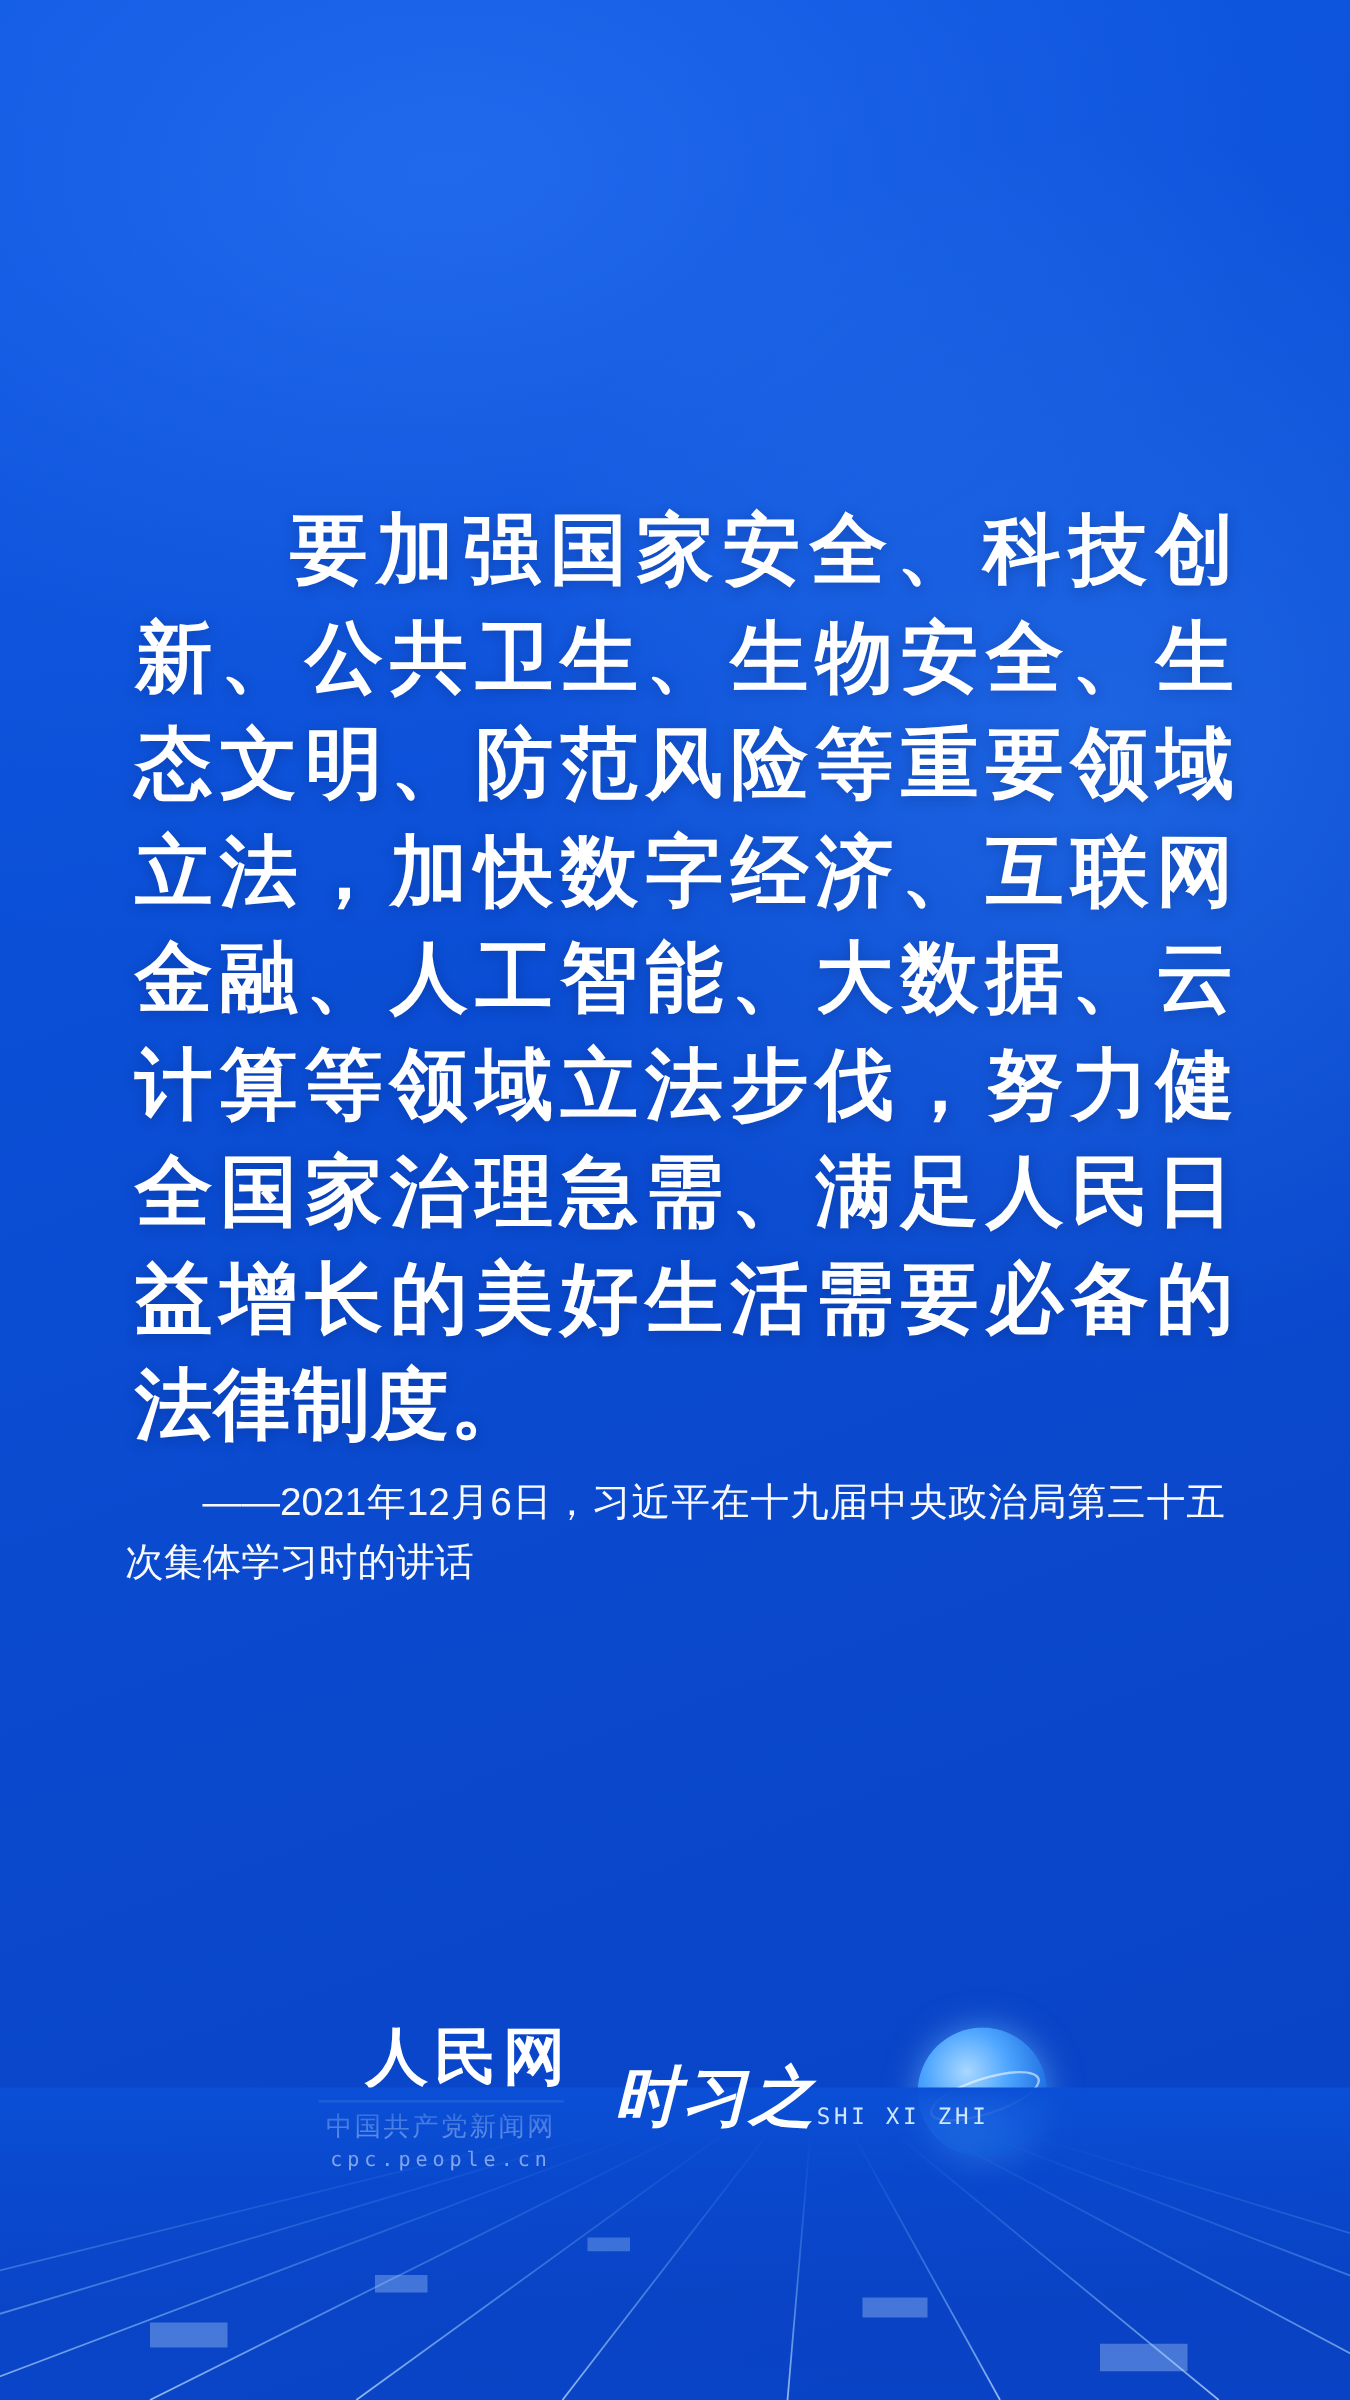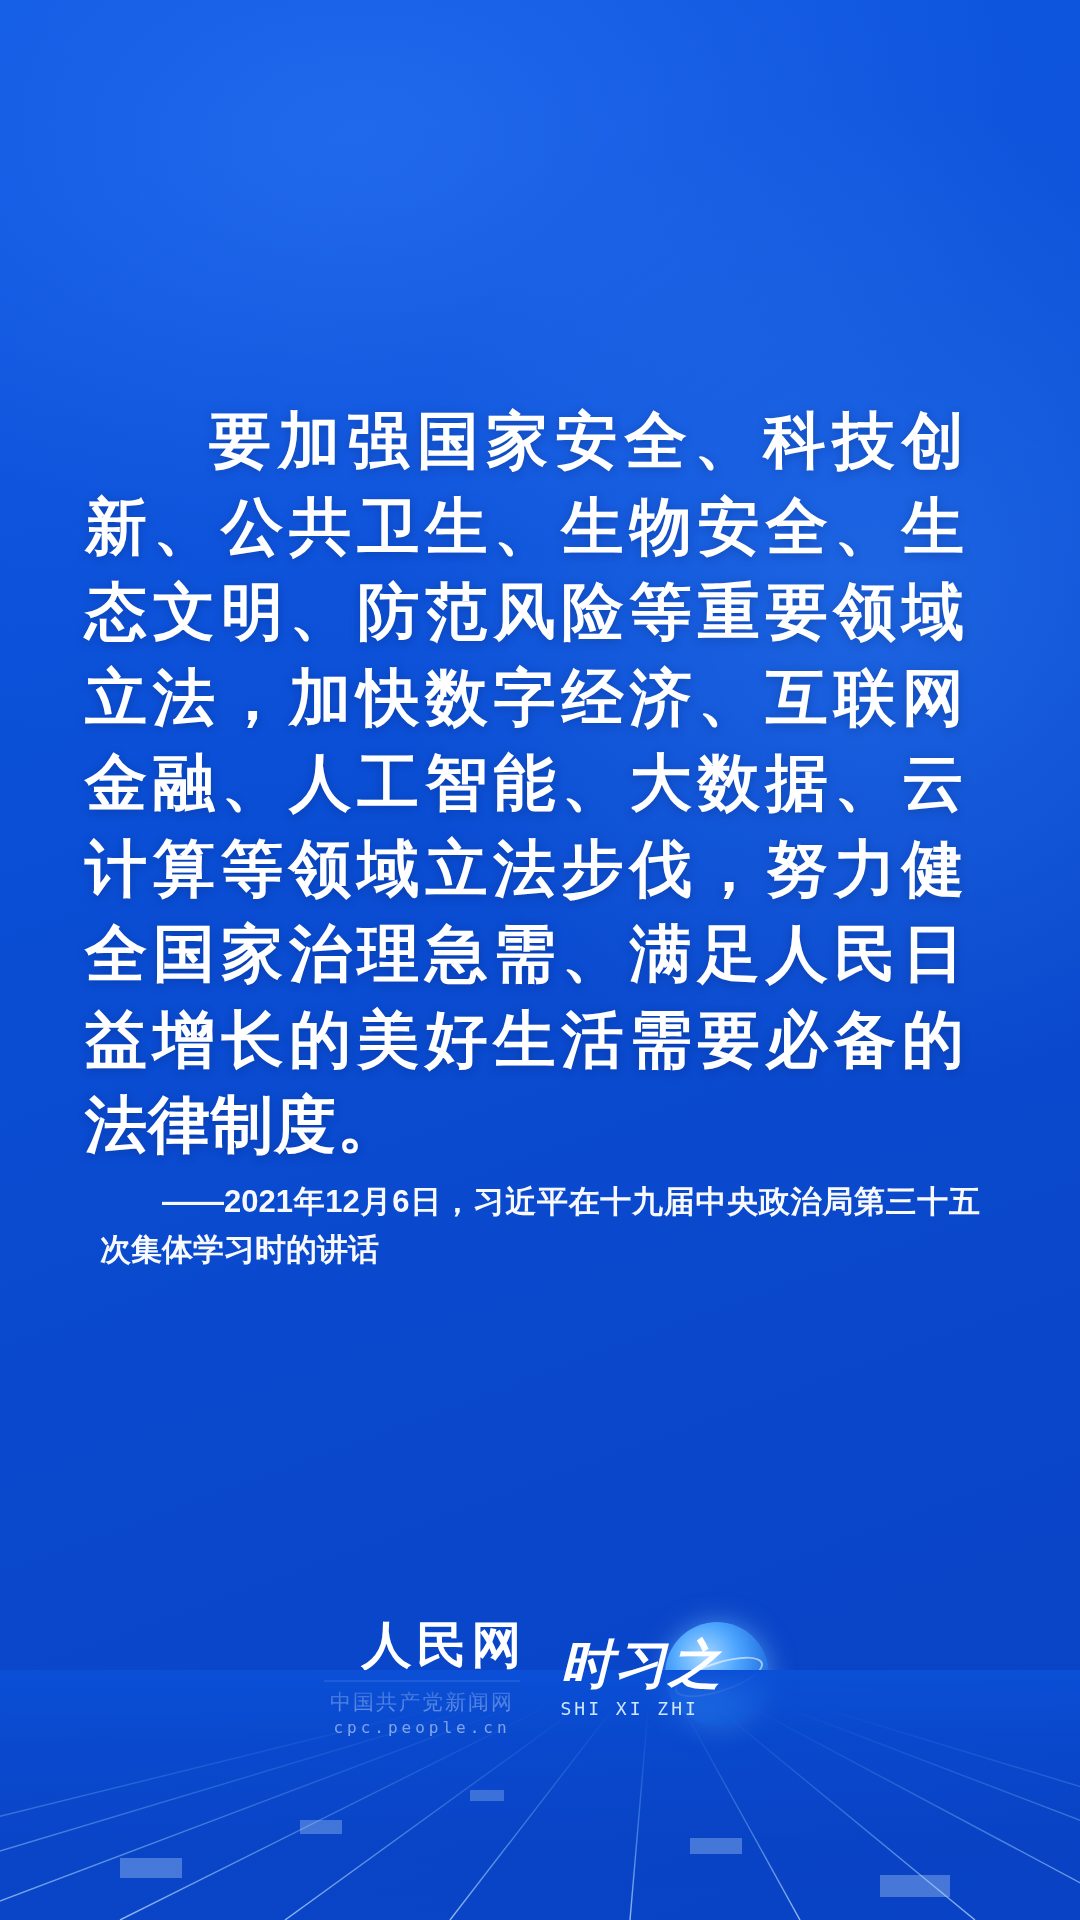--- a/index.html
+++ b/index.html
@@ -32,21 +32,21 @@
     top: 100px;
     width: 1000px;
     height: 1000px;
     background: radial-gradient(ellipse at 50% 50%, rgba(70,150,255,0.30) 0%, rgba(10,79,214,0) 70%);
     pointer-events: none;
   }
 
   
   #quote-block {
     position: absolute;
-    left: 85px;
+    left: 108px;
     top: 398px;
     width: 880px;
   }
   #quote-text {
     color: #ffffff;
     font-size: 62px;
     line-height: 1.38;
     font-weight: 700;
     letter-spacing: 1px;
     text-indent: 124px;
@@ -57,21 +57,21 @@
   }
 
   #attribution {
     position: absolute;
     left: 100px;
     top: 1178px;
     width: 880px;
     color: #ffffff;
     font-size: 31px;
     line-height: 1.55;
-    font-weight: 700;
+    font-weight: 400;
     text-indent: 62px;
     text-align: justify;
     opacity: 0.97;
   }
 
   
   #logo-row {
     position: absolute;
     left: 0;
     top: 1608px;
@@ -140,22 +140,22 @@
     width: 88px;
     height: 26px;
     border-radius: 50%;
     border: 2px solid rgba(255,255,255,0.55);
     transform: rotate(-18deg);
   }
   #sxz-text {
     position: relative;
     z-index: 2;
     display: flex;
-    flex-direction: column;
-    align-items: flex-start;
+    flex-direction: row;
+    align-items: flex-end;
     padding-right: 40px;
   }
   #sxz-text .sxz-cn {
     color: #ffffff;
     font-size: 52px;
     font-weight: 700;
     font-style: italic;
     letter-spacing: 2px;
     line-height: 1;
   }

